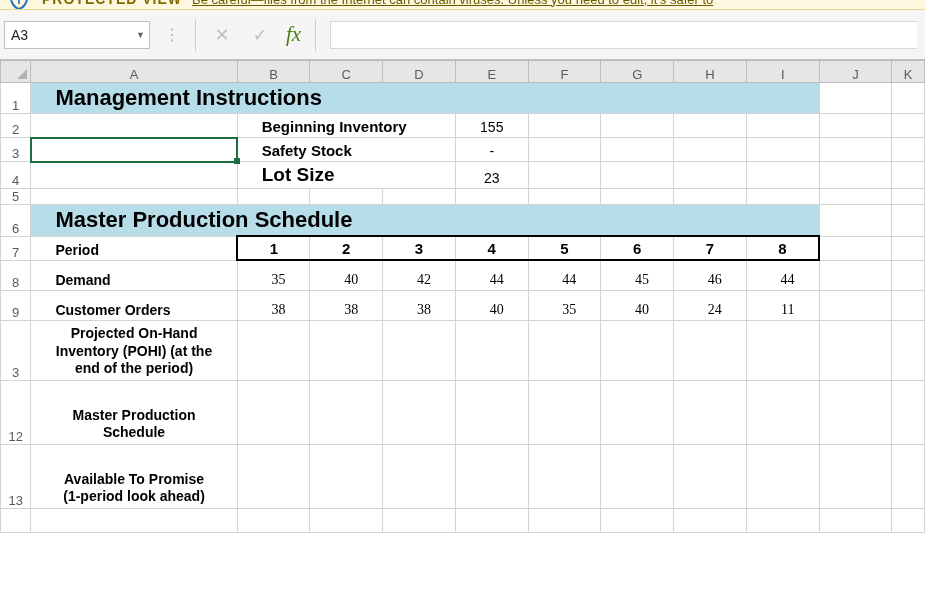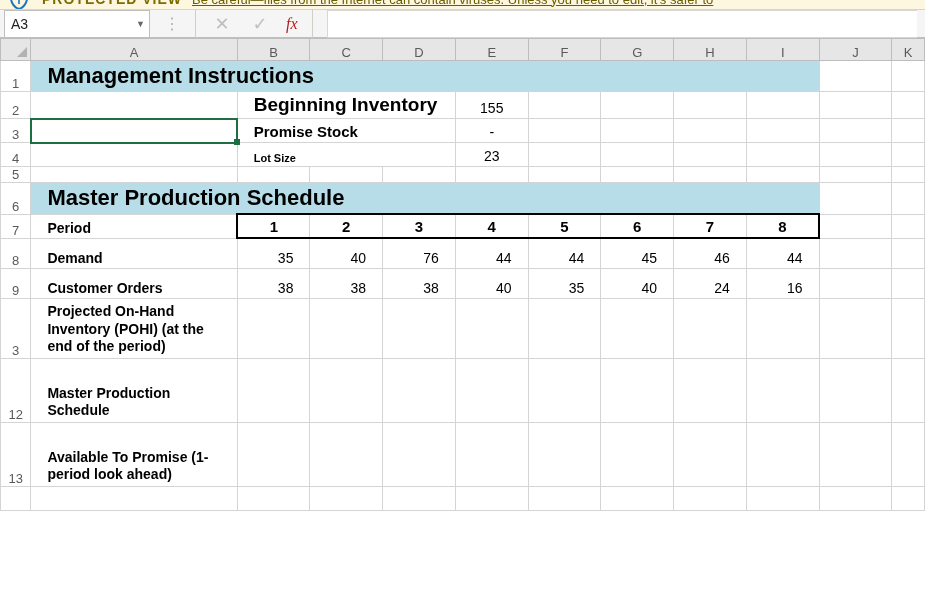--- a/index.html
+++ b/index.html
@@ -41,21 +41,21 @@
     font-size: 14px;
   }
   .pv-msg {
     color: #6A5C00;
     font-size: 13px;
     text-decoration: underline;
   }
 
   
   .fx-row {
-    height: 28px;
+    height: 50px;
     background: #F5F5F5;
     border-bottom: 1px solid #BFBFBF;
     display: flex;
     align-items: center;
     gap: 14px;
     padding: 0 8px 0 4px;
   }
   .name-box {
     width: 146px; height: 28px;
     background: #fff;
@@ -79,22 +79,22 @@
   .fx-btn {
     color: #BFBFBF;
     font-size: 18px;
     width: 24px; text-align: center;
     cursor: default;
   }
   .fx-btn.check { color: #BFBFBF; }
   .fx-label {
     font-family: "Segoe Script", cursive;
     font-style: italic;
-    font-size: 16px;
-    color: #b91c1c;
+    font-size: 21px;
+    color: #4d7c0f;
   }
   .fx-sep2 { width:1px; height:32px; background:#D0CEC7; }
   .fx-input {
     flex: 1;
     height: 28px;
     background: #fff;
     border: 1px solid #D7D7D7;
     border-right: none;
   }
 
@@ -149,31 +149,31 @@
     width: 28px;
     border-color: #BDBDBD;
   }
   
   td.cell {
     height: 22px;
     font-size: 14px;
     color: #000;
   }
   td.cell .pad {
-    padding: 2px 16px;
+    padding: 2px 24px;
     display: block;
     white-space: nowrap;
   }
-  .txt-right { text-align: right; }
+  .txt-right { text-align: right; font-family: Liberation Serif, serif; }
   .txt-center { text-align: center; }
   .bold { font-weight: bold; }
   .hdr-teal { background: #B7DEE8 !important; }
   .big { font-size: 22px; }
   .small-bold { font-size: 14px; font-weight: bold; }
-  .wrap { white-space: normal !important; line-height: 1.25; }
+  .wrap { white-space: normal !important; line-height: 1.25; text-align: center; }
 
   
   .bthick-top    { border-top: 2px solid #000 !important; }
   .bthick-bottom { border-bottom: 2px solid #000 !important; }
   .bthick-left   { border-left: 2px solid #000 !important; }
   .bthick-right  { border-right: 2px solid #000 !important; }
 
   
   .sel {
     outline: 2px solid #1D6F42;
@@ -272,55 +272,55 @@
       <span class="pad bold big">Management Instructions</span>
     </td>
     <td class="cell"></td>
     <td class="cell"></td>
   </tr>
 
   <tr class="h-24">
     <th class="rowhdr">2</th>
     <td class="cell"></td>
     <td class="cell" colspan="3">
-            <span class="pad bold" style="font-size:19px">Beginning Inventory</span>
+            <span class="pad bold" style="font-size:15px">Beginning Inventory</span>
           </td>
     <td class="cell txt-center">
             <span class="pad">155</span>
           </td>
     <td class="cell"></td>
     <td class="cell"></td>
     <td class="cell"></td>
     <td class="cell"></td>
     <td class="cell"></td>
     <td class="cell"></td>
   </tr>
 
   <tr class="h-24">
     <th class="rowhdr">3</th>
     <td class="cell sel"></td>
     <td class="cell" colspan="3">
-            <span class="pad bold" style="font-size:15px">Promise Stock</span>
+            <span class="pad bold" style="font-size:15px">Safety Stock</span>
           </td>
     <td class="cell txt-center">
             <span class="pad">-</span>
           </td>
     <td class="cell"></td>
           <td class="cell"></td>
           <td class="cell"></td>
           <td class="cell"></td>
           <td class="cell"></td>
           <td class="cell"></td>
   </tr>
 
   <tr class="h-24">
     <th class="rowhdr">4</th>
     <td class="cell"></td>
     <td class="cell" colspan="3">
-            <span class="pad bold" style="font-size:11px">Lot Size</span>
+            <span class="pad bold" style="font-size:19px">Lot Size</span>
           </td>
     <td class="cell txt-center">
             <span class="pad">23</span>
           </td>
     <td class="cell"></td>
           <td class="cell"></td>
           <td class="cell"></td>
           <td class="cell"></td>
           <td class="cell"></td>
           <td class="cell"></td>
@@ -388,21 +388,21 @@
     <td class="cell">
             <span class="pad small-bold">Demand</span>
           </td>
     <td class="cell txt-right">
             <span class="pad">35</span>
           </td>
     <td class="cell txt-right">
             <span class="pad">40</span>
           </td>
     <td class="cell txt-right">
-            <span class="pad">76</span>
+            <span class="pad">42</span>
           </td>
     <td class="cell txt-right">
             <span class="pad">44</span>
           </td>
     <td class="cell txt-right">
             <span class="pad">44</span>
           </td>
     <td class="cell txt-right">
             <span class="pad">45</span>
           </td>
@@ -436,21 +436,21 @@
     <td class="cell txt-right">
             <span class="pad">35</span>
           </td>
     <td class="cell txt-right">
             <span class="pad">40</span>
           </td>
     <td class="cell txt-right">
             <span class="pad">24</span>
           </td>
     <td class="cell txt-right">
-            <span class="pad">16</span>
+            <span class="pad">11</span>
           </td>
     <td class="cell"></td>
           <td class="cell"></td>
   </tr>
 
 
   <tr class="h-60">
     <th class="rowhdr">3</th>
     <td class="cell">
             <span class="pad small-bold wrap">Projected On-Hand Inventory (POHI)

